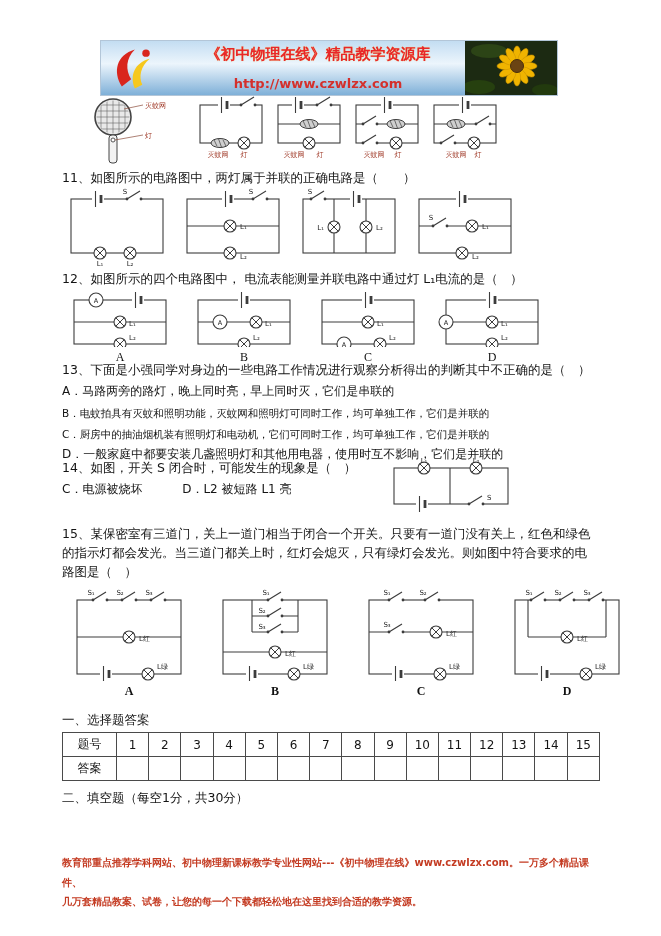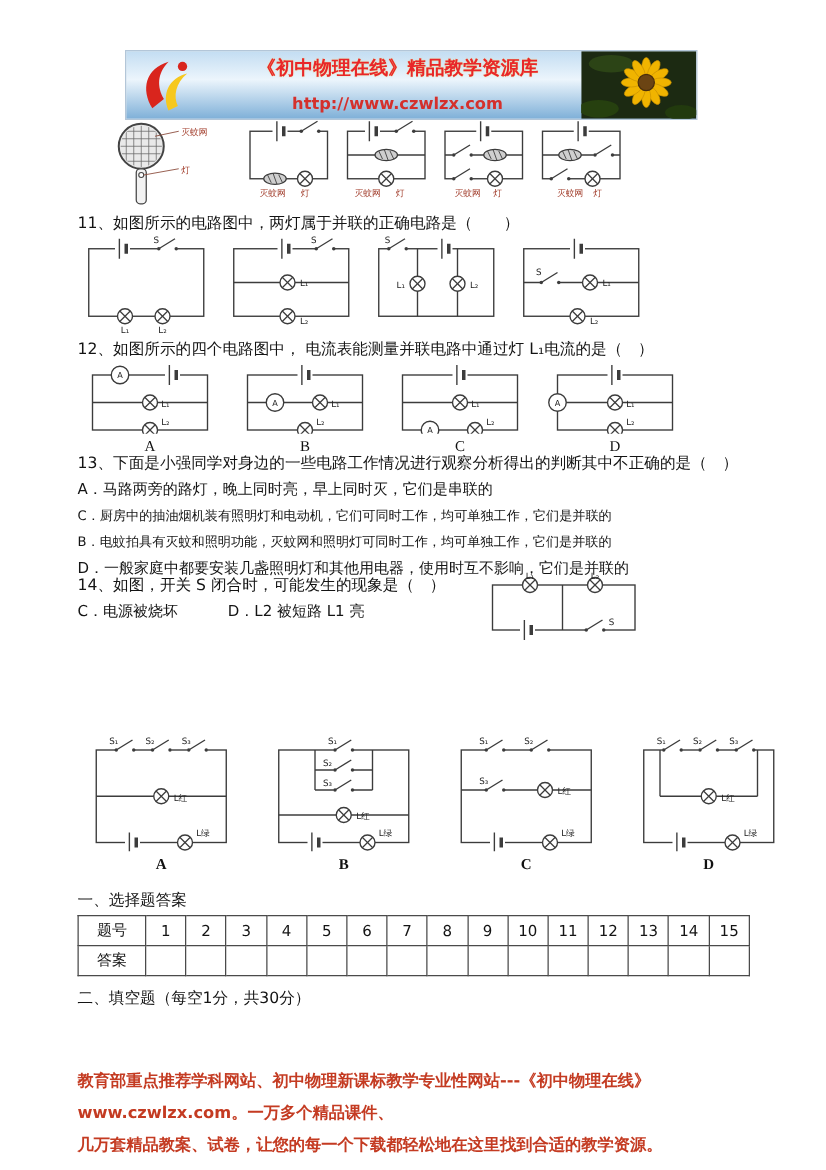--- a/index.html
+++ b/index.html
@@ -33,21 +33,21 @@
   .circ .w { stroke:#3c3c3c; stroke-width:1.1; fill:none; }
   svg text { font-family:"DejaVu Sans",sans-serif; }
   .lbl  { font-size:7px; fill:#222; }
   .lblA { font-size:6.5px; fill:#222; }
   .lblr { font-size:7px; fill:#a03a28; }
 
   
   table.ans { border-collapse:collapse; width:538px; table-layout:fixed; font-size:12px; background:#fff; }
   table.ans td { border:1px solid #4a4a4a; height:24px; text-align:center; vertical-align:middle; }
 
-  .footer { font-size:13px; color:#c43b22; line-height:1.95; font-weight:bold; }
+  .footer { font-size:10px; color:#c43b22; line-height:1.95; font-weight:bold; }
 </style>
 </head>
 <body>
 
 <svg width="0" height="0" style="position:absolute" aria-hidden="true">
   <defs>
     <g id="lamp">
         <circle r="6" fill="#fff" stroke="#3c3c3c" stroke-width="1.1"></circle>
         <line x1="-4.2" y1="-4.2" x2="4.2" y2="4.2" stroke="#3c3c3c" stroke-width="1"></line>
         <line x1="-4.2" y1="4.2" x2="4.2" y2="-4.2" stroke="#3c3c3c" stroke-width="1"></line>
@@ -298,42 +298,43 @@
         <use href="#lamp" transform="translate(54,53)"></use>
         <text class="lbl" x="63" y="49">L₂</text>
       </svg>
       <div class="figletter">D</div>
     </div>
   </div>
 
   <div class="abs" style="left:62px;top:360px;width:535px">
     <div class="qtext">13、下面是小强同学对身边的一些电路工作情况进行观察分析得出的判断其中不正确的是（　）</div>
     <div class="opt">A．马路两旁的路灯，晚上同时亮，早上同时灭，它们是串联的</div>
+    <div class="opt small">B．电蚊拍具有灭蚊和照明功能，灭蚊网和照明灯可同时工作，均可单独工作，它们是并联的</div>
     <div class="opt small">C．厨房中的抽油烟机装有照明灯和电动机，它们可同时工作，均可单独工作，它们是并联的</div>
-    <div class="opt small">B．电蚊拍具有灭蚊和照明功能，灭蚊网和照明灯可同时工作，均可单独工作，它们是并联的</div>
     <div class="opt">D．一般家庭中都要安装几盏照明灯和其他用电器，使用时互不影响，它们是并联的</div>
   </div>
 
   <div class="abs" style="left:62px;top:458px;width:322px">
     <div class="qtext">14、如图，开关 S 闭合时，可能发生的现象是（　）</div>
     <div class="opt">C．电源被烧坏　　　 D．L2 被短路 L1 亮</div>
   </div>
 
   <svg class="abs circ" style="left:388px;top:456px" width="132" height="60" viewBox="0 0 132 60">
     <rect class="w" x="6" y="12" width="114" height="36"></rect>
     <use href="#lamp" transform="translate(36,12)"></use>
     <text class="lbl" x="36" y="7" text-anchor="middle">L₁</text>
     <use href="#lamp" transform="translate(88,12)"></use>
     <text class="lbl" x="88" y="7" text-anchor="middle">L₂</text>
     <line class="w" x1="62" y1="12" x2="62" y2="48"></line>
     <use href="#bat" transform="translate(34,48)"></use>
     <use href="#sw" transform="translate(88,48)"></use>
     <text class="lbl" x="99" y="44">S</text>
   </svg>
 
+  <div class="abs qtext" style="left:62px;top:524px;width:532px">15、某保密室有三道门，关上一道门相当于闭合一个开关。只要有一道门没有关上，红色和绿色的指示灯都会发光。当三道门都关上时，红灯会熄灭，只有绿灯会发光。则如图中符合要求的电路图是（　）</div>
 
   <div class="abs figrow" style="left:70px;top:588px;gap:28px">
     <div class="figcell">
       <svg class="circ" width="118" height="93" viewBox="0 0 118 93">
         <rect class="w" x="7" y="12" width="104" height="74"></rect>
         <use href="#sw" transform="translate(30,12)"></use>
         <text class="lbl" x="21" y="7" text-anchor="middle">S₁</text>
         <use href="#sw" transform="translate(59,12)"></use>
         <text class="lbl" x="50" y="7" text-anchor="middle">S₂</text>
         <use href="#sw" transform="translate(88,12)"></use>

